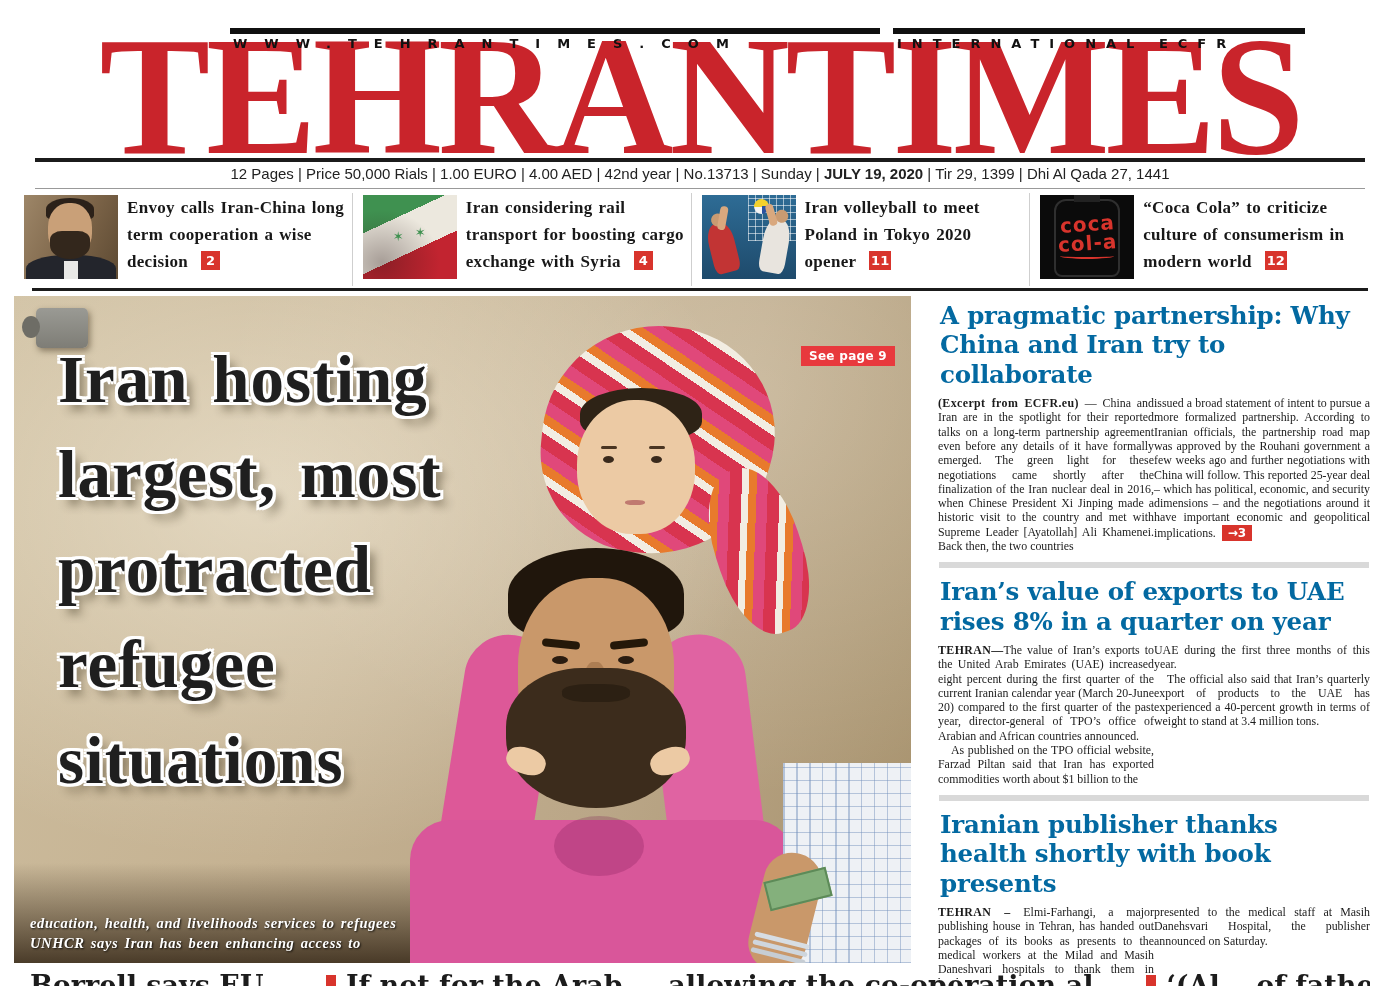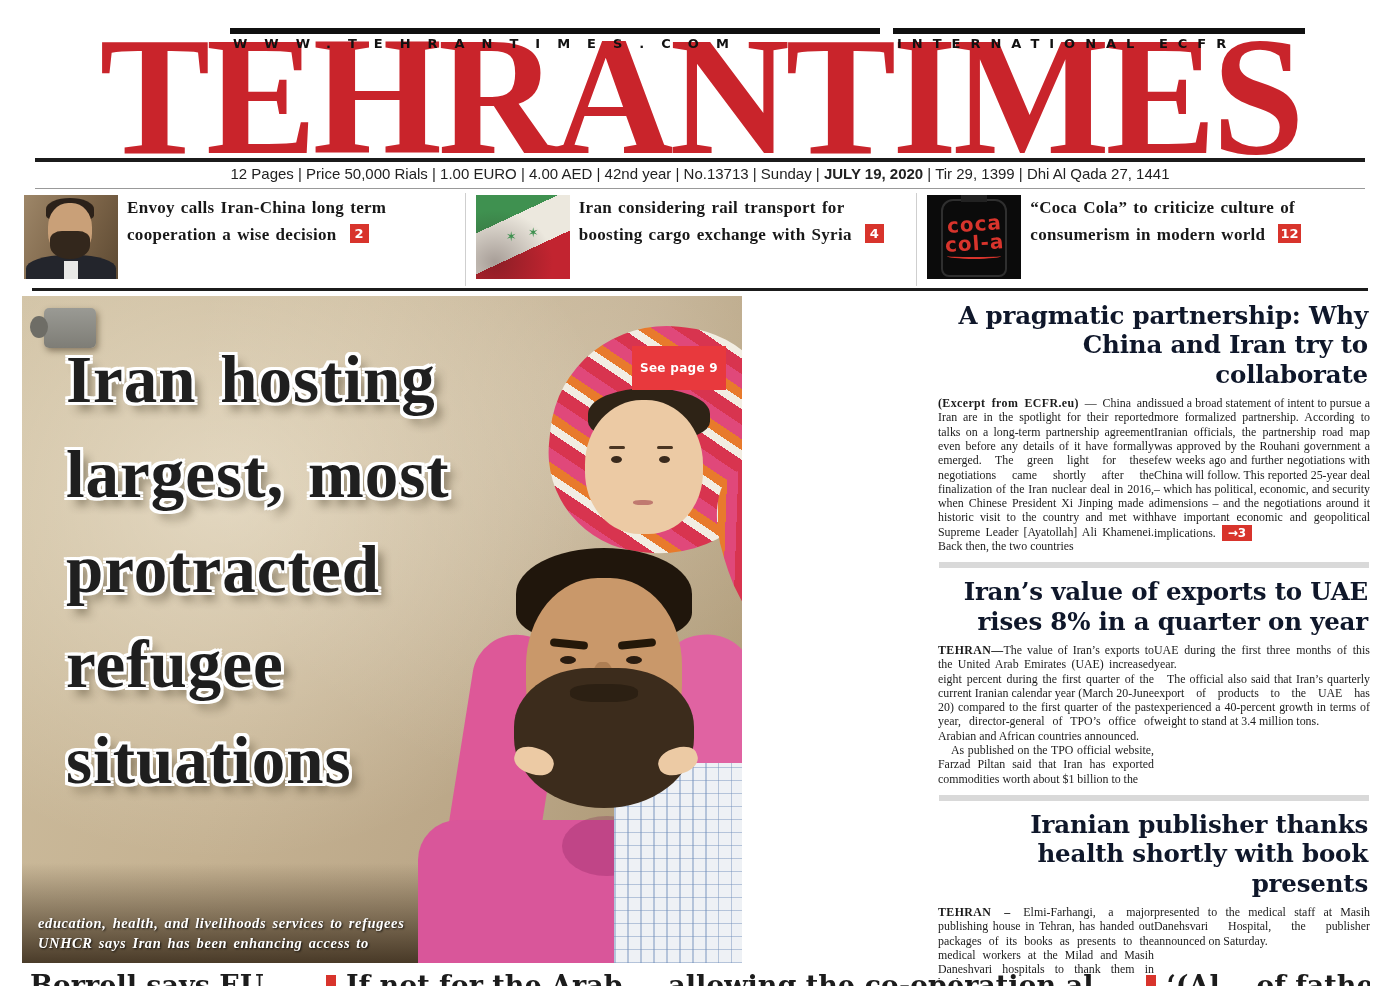--- a/index.html
+++ b/index.html
@@ -65,21 +65,21 @@
   .thumb-volley .h { position:absolute; top:-10px; left:8px; width:13px; height:13px; background:#c99b72; border-radius:50%; }
 
   .thumb-coca { background:#0b0b0b; display:flex; flex-direction:column; align-items:center; justify-content:center; }
   .thumb-coca .bottle { position:absolute; left:14px; top:4px; width:66px; height:78px; border:2px solid #2f2f2f; border-radius:12px 12px 8px 8px; }
   .thumb-coca .cap { position:absolute; left:34px; top:0px; width:26px; height:7px; background:#222; }
   .thumb-coca .t { position:relative; color:#d8342c; font-family:"DejaVu Sans", sans-serif; font-weight:bold;
       font-size:20px; line-height:.95; letter-spacing:1px; transform:rotate(-4deg); }
   .thumb-coca .swoosh { position:relative; width:54px; height:6px; border-bottom:2px solid #d8342c; border-radius:0 0 60% 60%; }
 
   
-  .lead-photo { position:absolute; left:22px; top:296px; width:720px; height:667px; overflow:hidden;
+  .lead-photo { position:absolute; left:14px; top:296px; width:897px; height:667px; overflow:hidden;
      background:linear-gradient(108deg,#cdbd9e 0%,#c5b292 38%,#baa687 68%,#a6916c 100%); }
   .lead-photo .glow { position:absolute; inset:0;
      background:radial-gradient(ellipse at 28% 30%, rgba(255,250,235,.5), transparent 55%),
                 radial-gradient(ellipse at 80% 15%, rgba(255,250,235,.28), transparent 50%); }
   .hinge { position:absolute; left:22px; top:12px; width:52px; height:40px; background:linear-gradient(#9a9a94,#7e7d76); border-radius:5px; box-shadow:2px 3px 6px rgba(60,45,25,.5); }
   .hinge .pin { position:absolute; left:-14px; top:8px; width:18px; height:22px; background:#6e6d66; border-radius:50%; }
   .floor-shadow { position:absolute; left:0; bottom:0; width:62%; height:15%;
      background:linear-gradient(to top, rgba(52,38,22,.85), rgba(52,38,22,0)); }
 
   
@@ -125,29 +125,29 @@
   .bracelet { position:absolute; left:740px; top:642px; width:56px; height:5px; background:#d7dde3; border-radius:3px; transform:rotate(14deg); box-shadow:0 8px 0 #cfd6dd, 0 16px 0 #c6cdd4; }
   .banknote { position:absolute; left:752px; top:578px; width:64px; height:30px; background:#84b07c; border:2px solid #5d8a58; transform:rotate(-14deg); }
 
   
   .overlay-headline { position:absolute; left:44px; top:36px; font-weight:bold; color:#1f1f1f;
      font-size:67px; line-height:1.42; letter-spacing:1px; word-spacing:6px; white-space:pre-line;
      text-shadow:-3px -3px 0 #fff, 3px -3px 0 #fff, -3px 3px 0 #fff, 3px 3px 0 #fff,
                  0 -3px 0 #fff, 0 3px 0 #fff, -3px 0 0 #fff, 3px 0 0 #fff, 7px 8px 10px rgba(40,30,10,.45); }
   .see-page { position:absolute; right:16px; top:50px; background:#e8393d; color:#fff;
      font-family:"DejaVu Sans", sans-serif; font-weight:bold; font-size:12px; line-height:20px;
-     padding:12px 8px; letter-spacing:.3px; }
+     padding:0 8px; letter-spacing:.3px; }
   .photo-caption { position:absolute; left:16px; bottom:10px; color:#fff; font-style:italic; font-weight:bold;
      font-size:14.5px; line-height:1.38; letter-spacing:.6px; word-spacing:2px;
      text-shadow:1px 1px 2px rgba(0,0,0,.8); }
 
   
   .right-col { position:absolute; left:938px; top:299px; width:432px; height:680px; overflow:hidden; }
   .article h2 { font-family:"DejaVu Serif", serif; font-weight:bold; font-size:24.5px; line-height:1.2;
-     text-align:right; color:#0f172a; margin:2px 2px 7px; letter-spacing:-.2px; }
+     text-align:left; color:#0369a1; margin:2px 2px 7px; letter-spacing:-.2px; }
   .cols { display:flex; gap:0; }
   .col { flex:1 1 0; text-align:justify; font-size:11.9px; line-height:1.2; color:#1b1b1b; }
   .col p { margin:0; }
   .col p.ind { text-indent:13px; }
   .lead-in { font-weight:bold; letter-spacing:.4px; }
   .jump { display:inline-block; background:#d8342c; color:#fff; font-family:"DejaVu Sans", sans-serif;
      font-weight:bold; font-size:12px; line-height:16px; padding:0 6px; margin-left:3px; }
   .separator { height:6px; background:#d9d9d9; margin:9px 1px 9px; }
 
   
@@ -188,20 +188,35 @@
 
     <div class="teaser">
       <div class="thumb thumb-flags">
         <div class="shade"></div>
         <span class="star s1">✶</span>
         <span class="star s2">✶</span>
       </div>
       <p class="teaser-headline"><span>Iran considering rail transport for boosting cargo exchange with Syria </span><span class="pagebadge">4</span></p>
     </div>
 
+    <div class="teaser">
+      <div class="thumb thumb-volley">
+        <div class="net"></div>
+          <div class="ball"></div>
+        <div class="p1">
+            <div class="h"></div>
+            <div class="arm"></div>
+          </div>
+        <div class="p2">
+            <div class="h"></div>
+            <div class="arm"></div>
+          </div>
+      </div>
+      <p class="teaser-headline"><span>Iran volleyball to meet Poland in Tokyo 2020 opener </span><span class="pagebadge">11</span></p>
+    </div>
 
     <div class="teaser">
       <div class="thumb thumb-coca">
         <div class="bottle"></div>
           <div class="cap"></div>
         <div class="t">coca</div>
         <div class="t">col-a</div>
         <div class="swoosh"></div>
       </div>
       <p class="teaser-headline"><span>“Coca Cola” to criticize culture of consumerism in modern world </span><span class="pagebadge">12</span></p>

